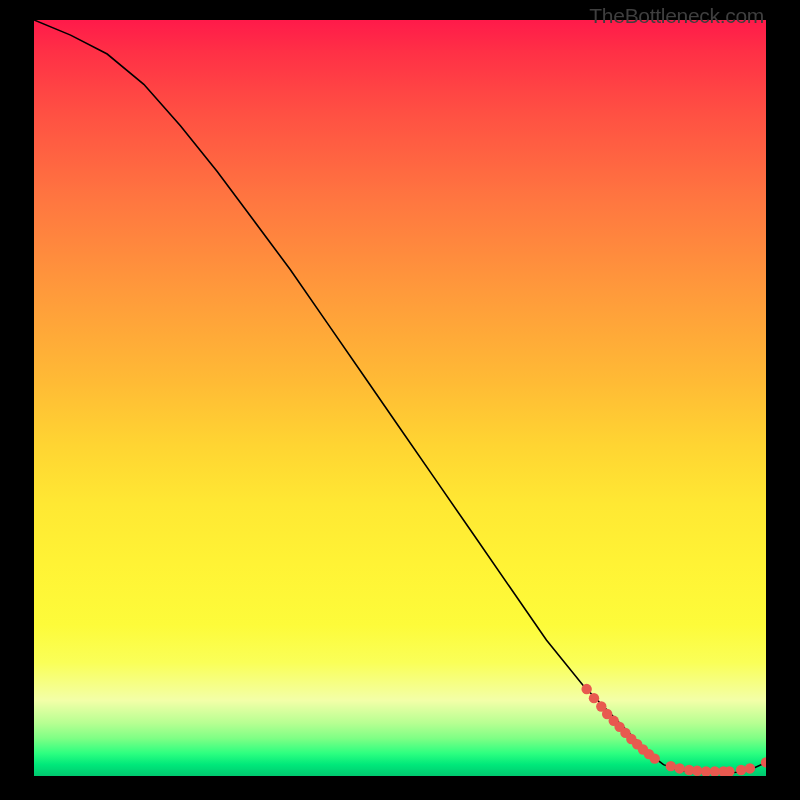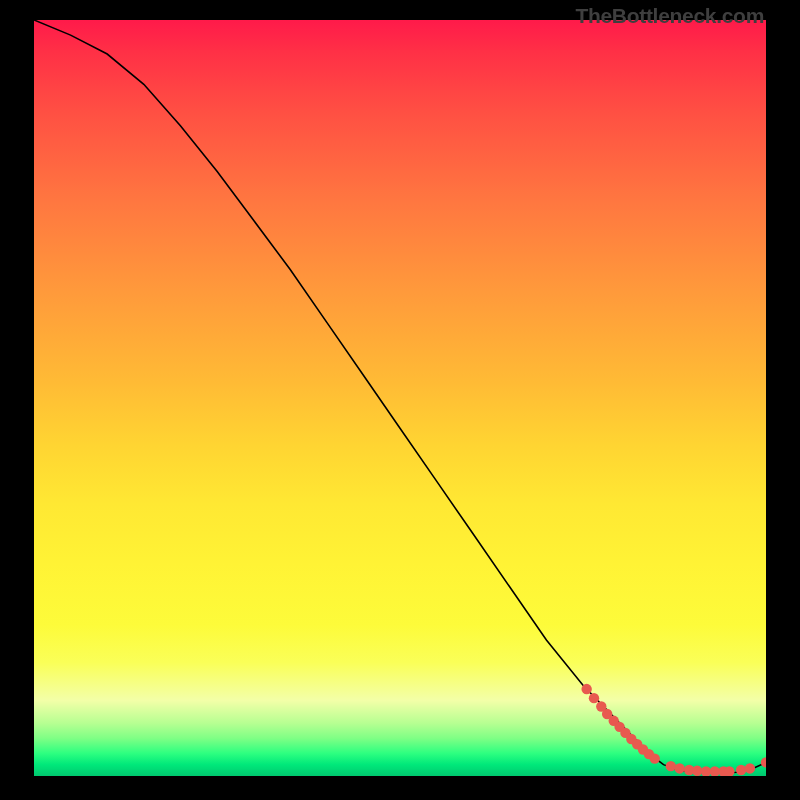--- a/index.html
+++ b/index.html
@@ -10,21 +10,21 @@
     position: relative;
     font-family: Arial, Helvetica, sans-serif;
     overflow: hidden;
   }
   .watermark {
     position: absolute;
     top: 4px;
     right: 36px;
     color: #3f3f3f;
     font-size: 21px;
-    font-weight: 700;
+    font-weight: 400;
     letter-spacing: -0.3px;
     z-index: 10;
   }
   .plot-area {
     position: absolute;
     left: 34px;
     top: 20px;
     width: 732px;
     height: 756px;
     

